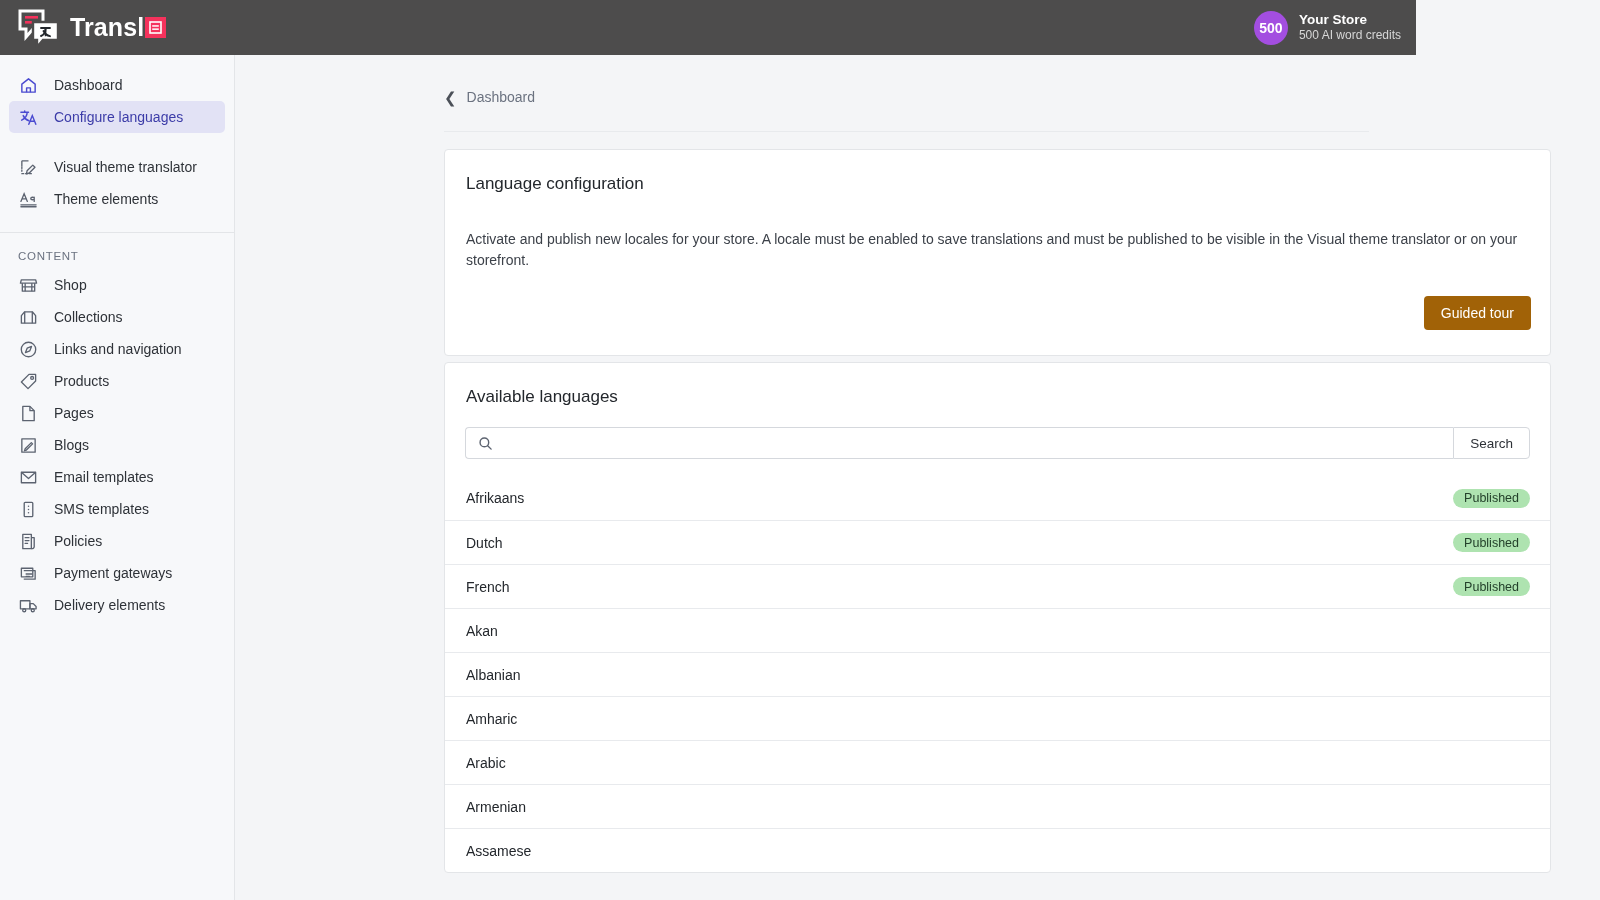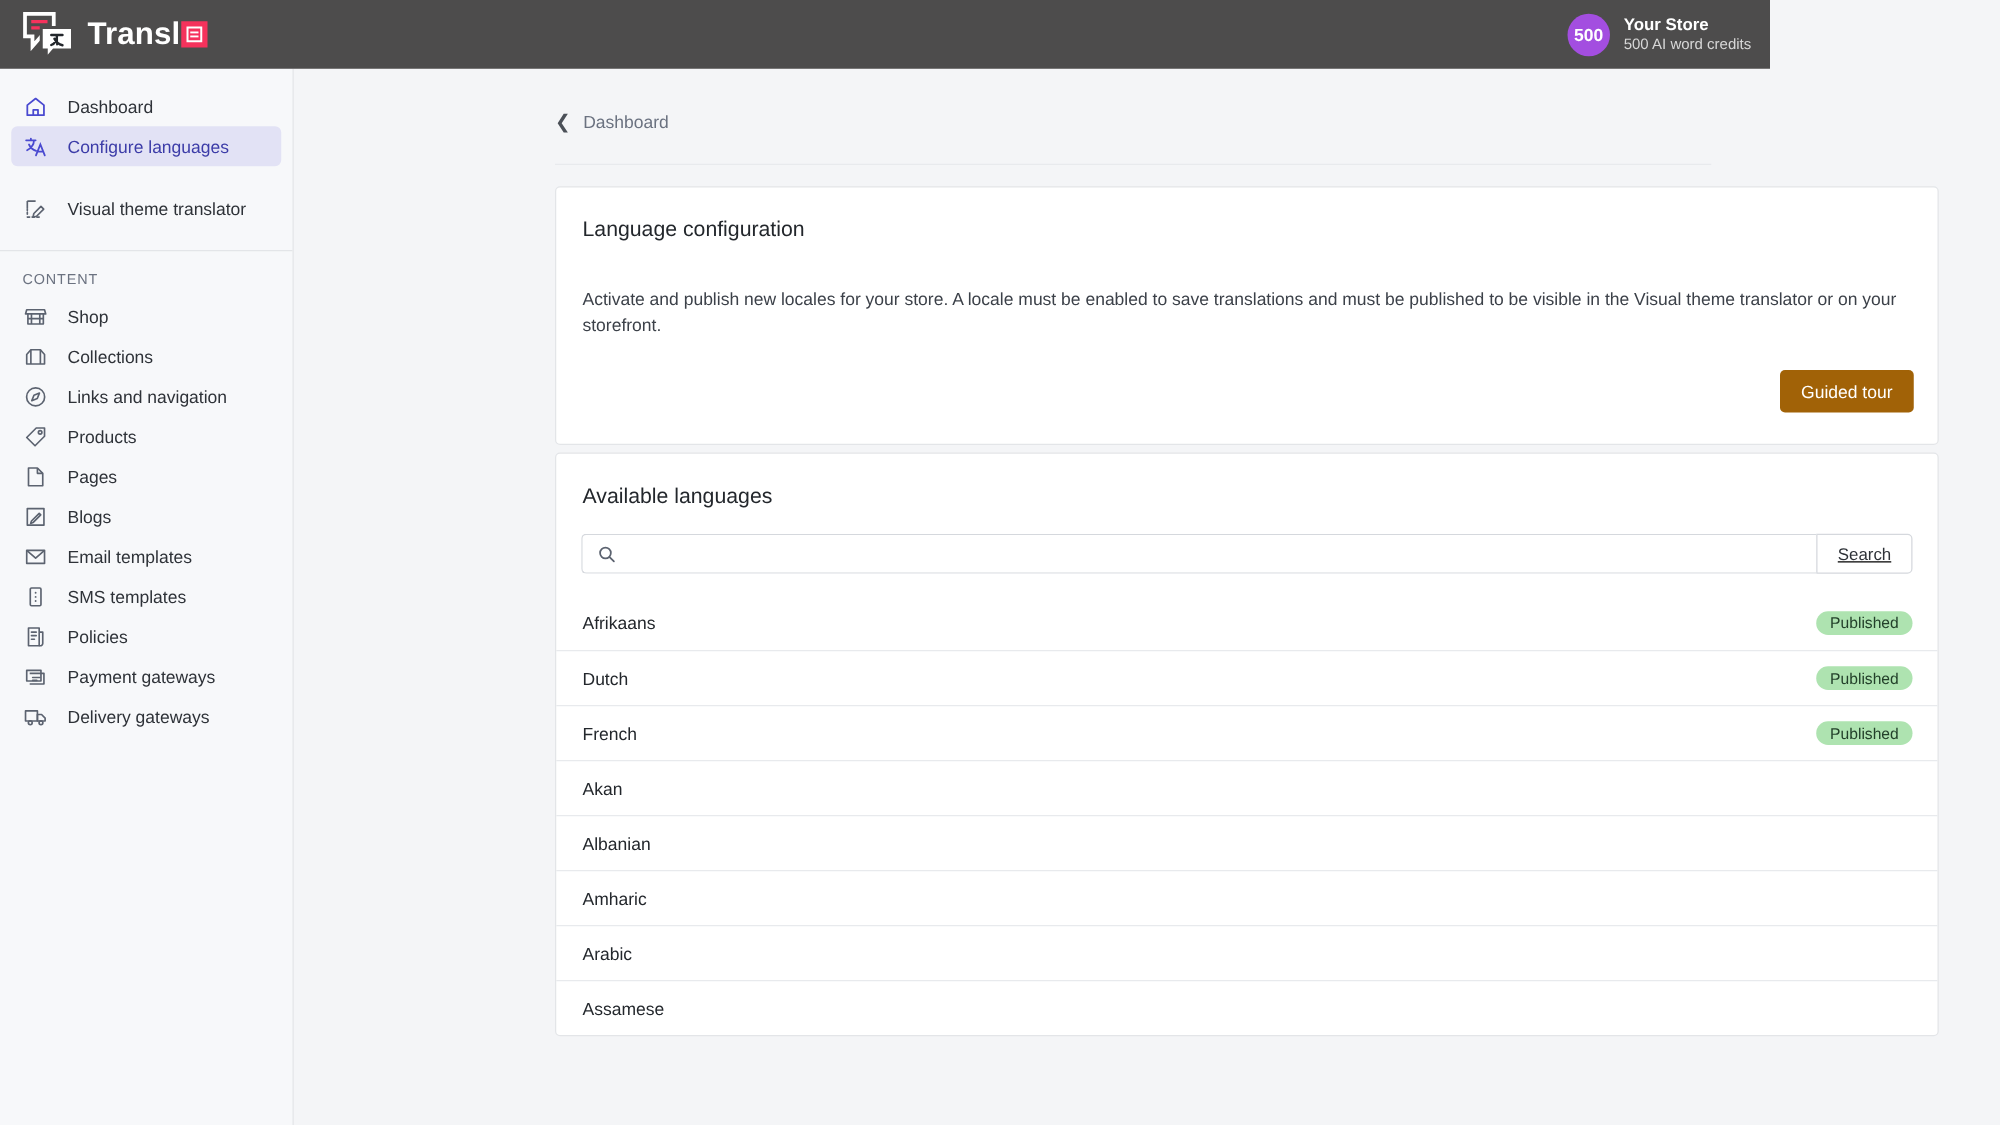--- a/index.html
+++ b/index.html
@@ -122,21 +122,20 @@
     font-size: 14px; font-family: inherit;
     border: none; border-radius: 4px;
     padding: 9px 17px; cursor: pointer;
   }
 
   .card.second .card-title { padding: 24px 0 0 21px; }
 
   .search-row {
     display: flex; margin: 20px 20px 0 20px;
     height: 32px;
-    text-decoration: underline;
   }
   .search-field {
     flex: 1 1 auto; display: flex; align-items: center;
     border: 1px solid #d5d8dd; border-right: none;
     border-radius: 4px 0 0 4px; background: #fff;
     padding-left: 12px; gap: 9px;
   }
   .search-field svg { display: block; flex: 0 0 auto; }
   .search-input {
     flex: 1 1 auto; border: none; outline: none;
@@ -231,20 +230,30 @@
       <svg width="19" height="19" viewBox="0 0 20 20" fill="none" stroke="#5c6370" stroke-width="1.4" stroke-linejoin="round">
         <path d="M3 3 h7 M3 3 v6" stroke-dasharray="0"></path>
         <path d="M3 16.5 h2 M7 16.5 h2 M11 16.5 h2" stroke-linecap="round"></path>
         <path d="M3 12.5 v1.5 M3 9.5 v1.5" stroke-linecap="round"></path>
         <path d="M8.5 13.5 L14.5 7.5 l2.3 2.3 L10.8 15.8 l-3 .8 Z"></path>
       </svg>
     </span>
     <span>Visual theme translator</span>
   </div>
 
+  <div class="nav-item">
+    <span class="nav-icon">
+      <svg width="19" height="19" viewBox="0 0 20 20" fill="none" stroke="#5c6370" stroke-width="1.4" stroke-linecap="round">
+        <path d="M2 12 L5.4 4 L8.8 12 M3.2 9.4 h4.6"></path>
+        <path d="M16 7.5 v4.5 M16 8.4 c0 -1 -3.6 -1.2 -3.6 .6 c0 1.9 3.6 1.3 3.6 .3"></path>
+        <path d="M2 15.6 h16 M2 17.6 h16"></path>
+      </svg>
+    </span>
+    <span>Theme elements</span>
+  </div>
 
   <div class="nav-divider"></div>
   <div class="nav-section-label">CONTENT</div>
 
   <div class="nav-item">
     <span class="nav-icon">
       <svg width="19" height="19" viewBox="0 0 20 20" fill="none" stroke="#5c6370" stroke-width="1.4" stroke-linejoin="round">
         <path d="M2.5 4 h15 l1 3.5 H1.5 Z"></path>
         <path d="M3.5 7.5 V16 h13 V7.5"></path>
         <path d="M6.5 7.5 v8.5 M13.5 7.5 v8.5 M3.5 11.5 h13"></path>
@@ -349,21 +358,21 @@
 
   <div class="nav-item">
     <span class="nav-icon">
       <svg width="19" height="19" viewBox="0 0 20 20" fill="none" stroke="#5c6370" stroke-width="1.4" stroke-linejoin="round">
         <path d="M1.5 5 h10 v8.5 h-10 Z"></path>
         <path d="M11.5 8 h3.5 l3 3 v2.5 h-6.5 Z"></path>
         <circle cx="5.5" cy="15" r="1.6"></circle>
         <circle cx="14.5" cy="15" r="1.6"></circle>
       </svg>
     </span>
-    <span>Delivery gateways</span>
+    <span>Delivery elements</span>
   </div>
 </nav>
 
 <main class="main">
 
   <div class="breadcrumb">
     <span class="chev">❮</span>
     <span>Dashboard</span>
   </div>
 
@@ -412,17 +421,20 @@
       <div class="lang-row">
         <span class="lang-name">Albanian</span>
       </div>
       <div class="lang-row">
         <span class="lang-name">Amharic</span>
       </div>
       <div class="lang-row">
         <span class="lang-name">Arabic</span>
       </div>
       <div class="lang-row">
+        <span class="lang-name">Armenian</span>
+      </div>
+      <div class="lang-row">
         <span class="lang-name">Assamese</span>
       </div>
     </div>
   </section>
 </main>
 
 </body></html>

